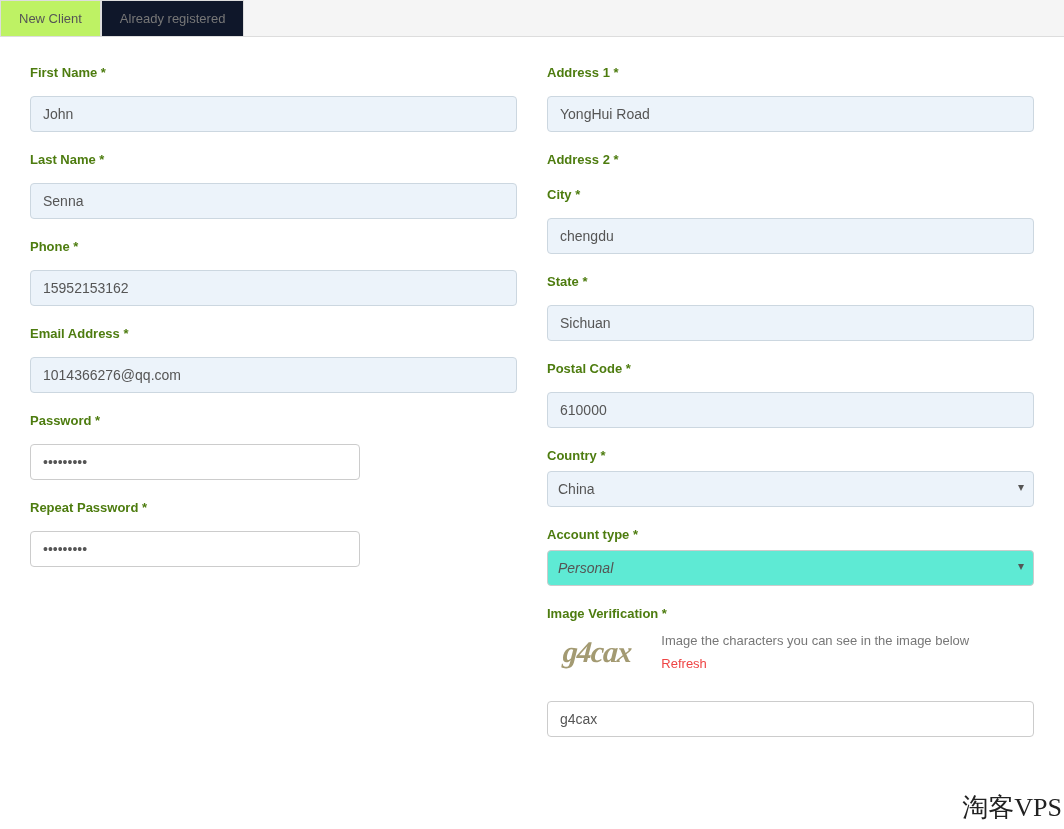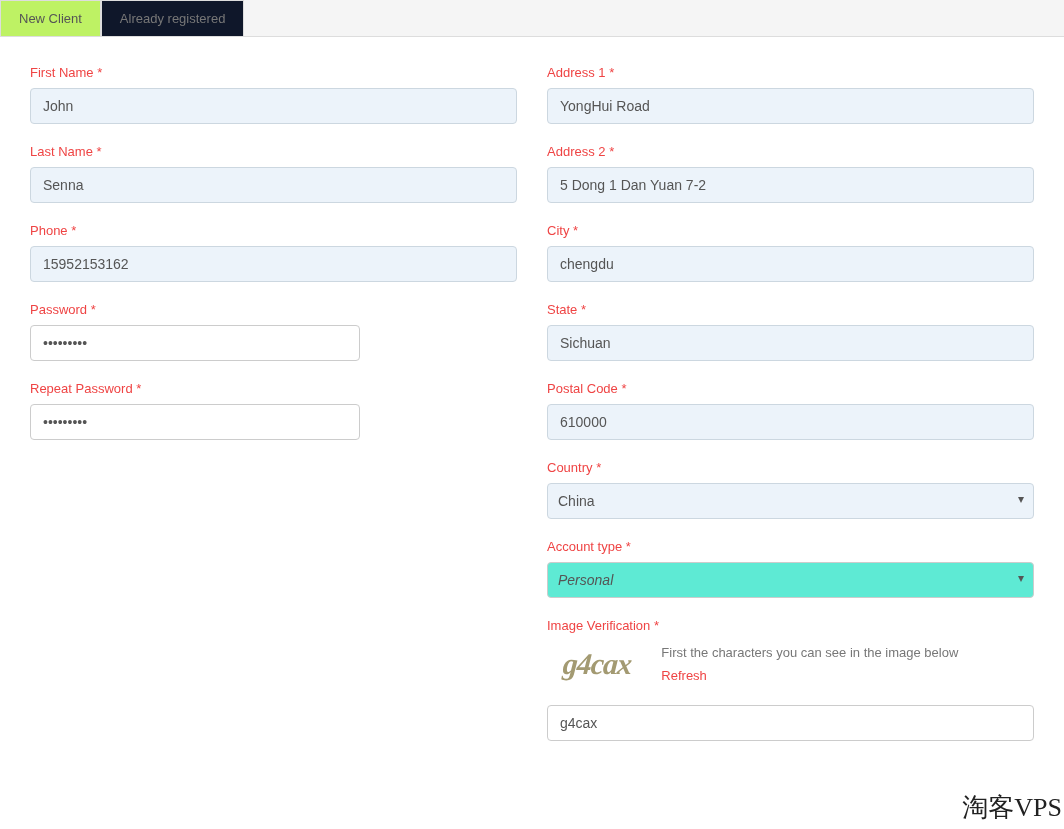--- a/index.html
+++ b/index.html
@@ -36,35 +36,36 @@
     gap: 30px;
   }
   .form-col {
     flex: 1;
   }
   .form-group {
     margin-bottom: 20px;
   }
   .form-label {
     display: block;
-    font-weight: normal;
+    font-weight: bold;
     font-size: 13px;
-    color: #ef4444;
+    color: #4d7c0f;
     margin-bottom: 8px;
   }
   .form-control {
     width: 100%;
     height: 36px;
     padding: 6px 12px;
     font-size: 14px;
     line-height: 1.4;
     color: #555;
     background-color: #ecf3fa;
     border: 1px solid #ccd7e0;
     border-radius: 4px;
+    margin-top: 8px;
   }
   .form-control.plain {
     background-color: #fff;
     border: 1px solid #ccc;
   }
   .form-control.narrow {
     width: 330px;
   }
   .form-select {
     width: 100%;
@@ -157,20 +158,22 @@
       <label class="form-label">Last Name *</label>
       <input type="text" class="form-control" value="Senna" style="">
     </div>
 
     <div class="form-group">
       <label class="form-label">Phone *</label>
       <input type="text" class="form-control" value="15952153162" style="">
     </div>
 
     <div class="form-group">
+      <label class="form-label">Email Address *</label>
+      <input type="text" class="form-control" value="1014366276@qq.com" style="">
     </div>
 
     <div class="form-group">
       <label class="form-label">Password *</label>
       <input type="password" class="form-control plain narrow" value="•••••••••" style="">
     </div>
 
     <div class="form-group">
       <label class="form-label">Repeat Password *</label>
       <input type="password" class="form-control plain narrow" value="•••••••••" style="">
@@ -180,21 +183,20 @@
 
   <div class="form-col">
 
     <div class="form-group">
       <label class="form-label">Address 1 *</label>
       <input type="text" class="form-control" value="YongHui Road" style="">
     </div>
 
     <div class="form-group">
       <label class="form-label">Address 2 *</label>
-      <input type="text" class="form-control" value="5 Dong 1 Dan Yuan 7-2" style="">
     </div>
 
     <div class="form-group">
       <label class="form-label">City *</label>
       <input type="text" class="form-control" value="chengdu" style="">
     </div>
 
     <div class="form-group">
       <label class="form-label">State *</label>
       <input type="text" class="form-control" value="Sichuan" style="">
@@ -222,21 +224,21 @@
         </select>
       </div>
     </div>
 
 
     <div class="form-group">
       <label class="form-label">Image Verification *</label>
       <div class="captcha-row">
         <div class="captcha-img">g4cax</div>
         <div class="captcha-help">
-          <div>First the characters you can see in the image below</div>
+          <div>Image the characters you can see in the image below</div>
           <span class="captcha-refresh">Refresh</span>
         </div>
       </div>
       <input type="text" class="form-control plain" value="g4cax" style="">
     </div>
 
   </div>
 
 </div>
 

